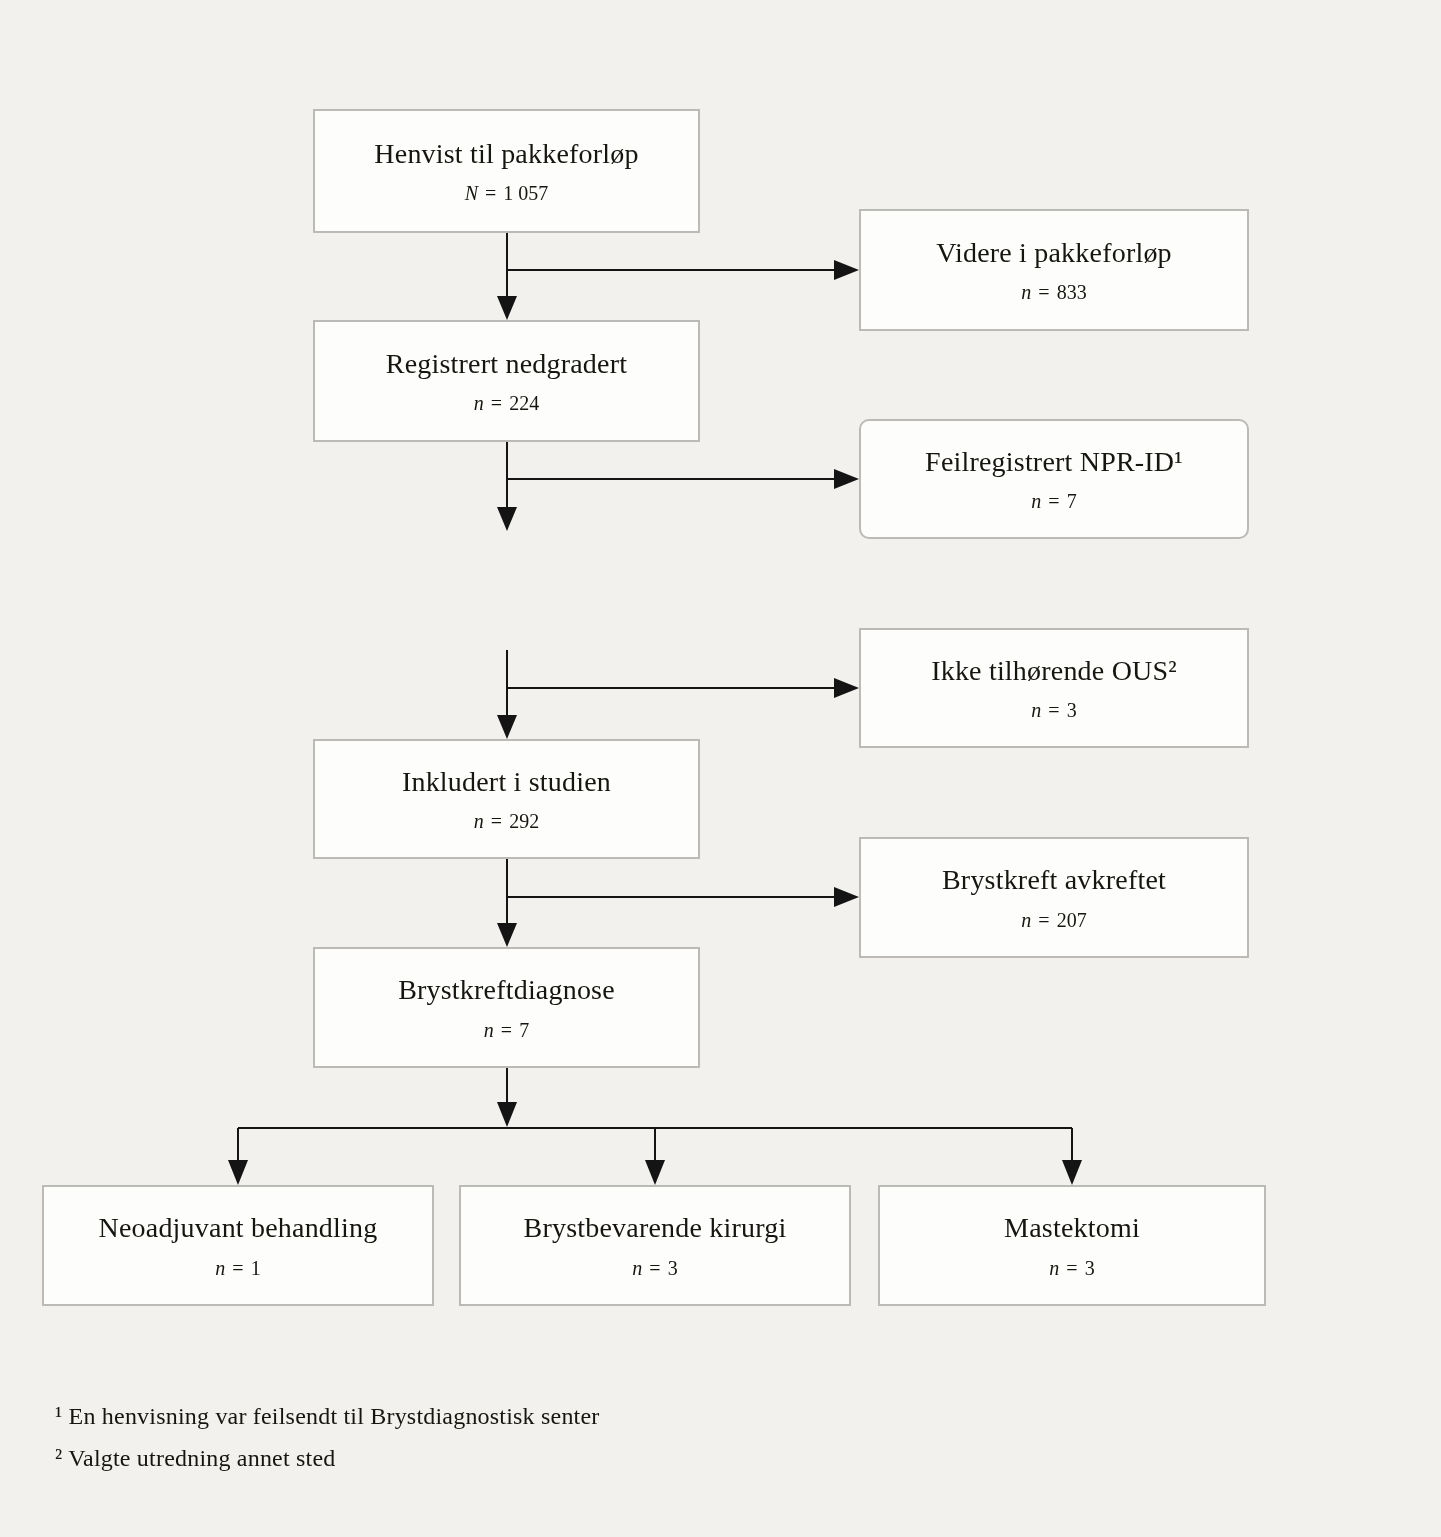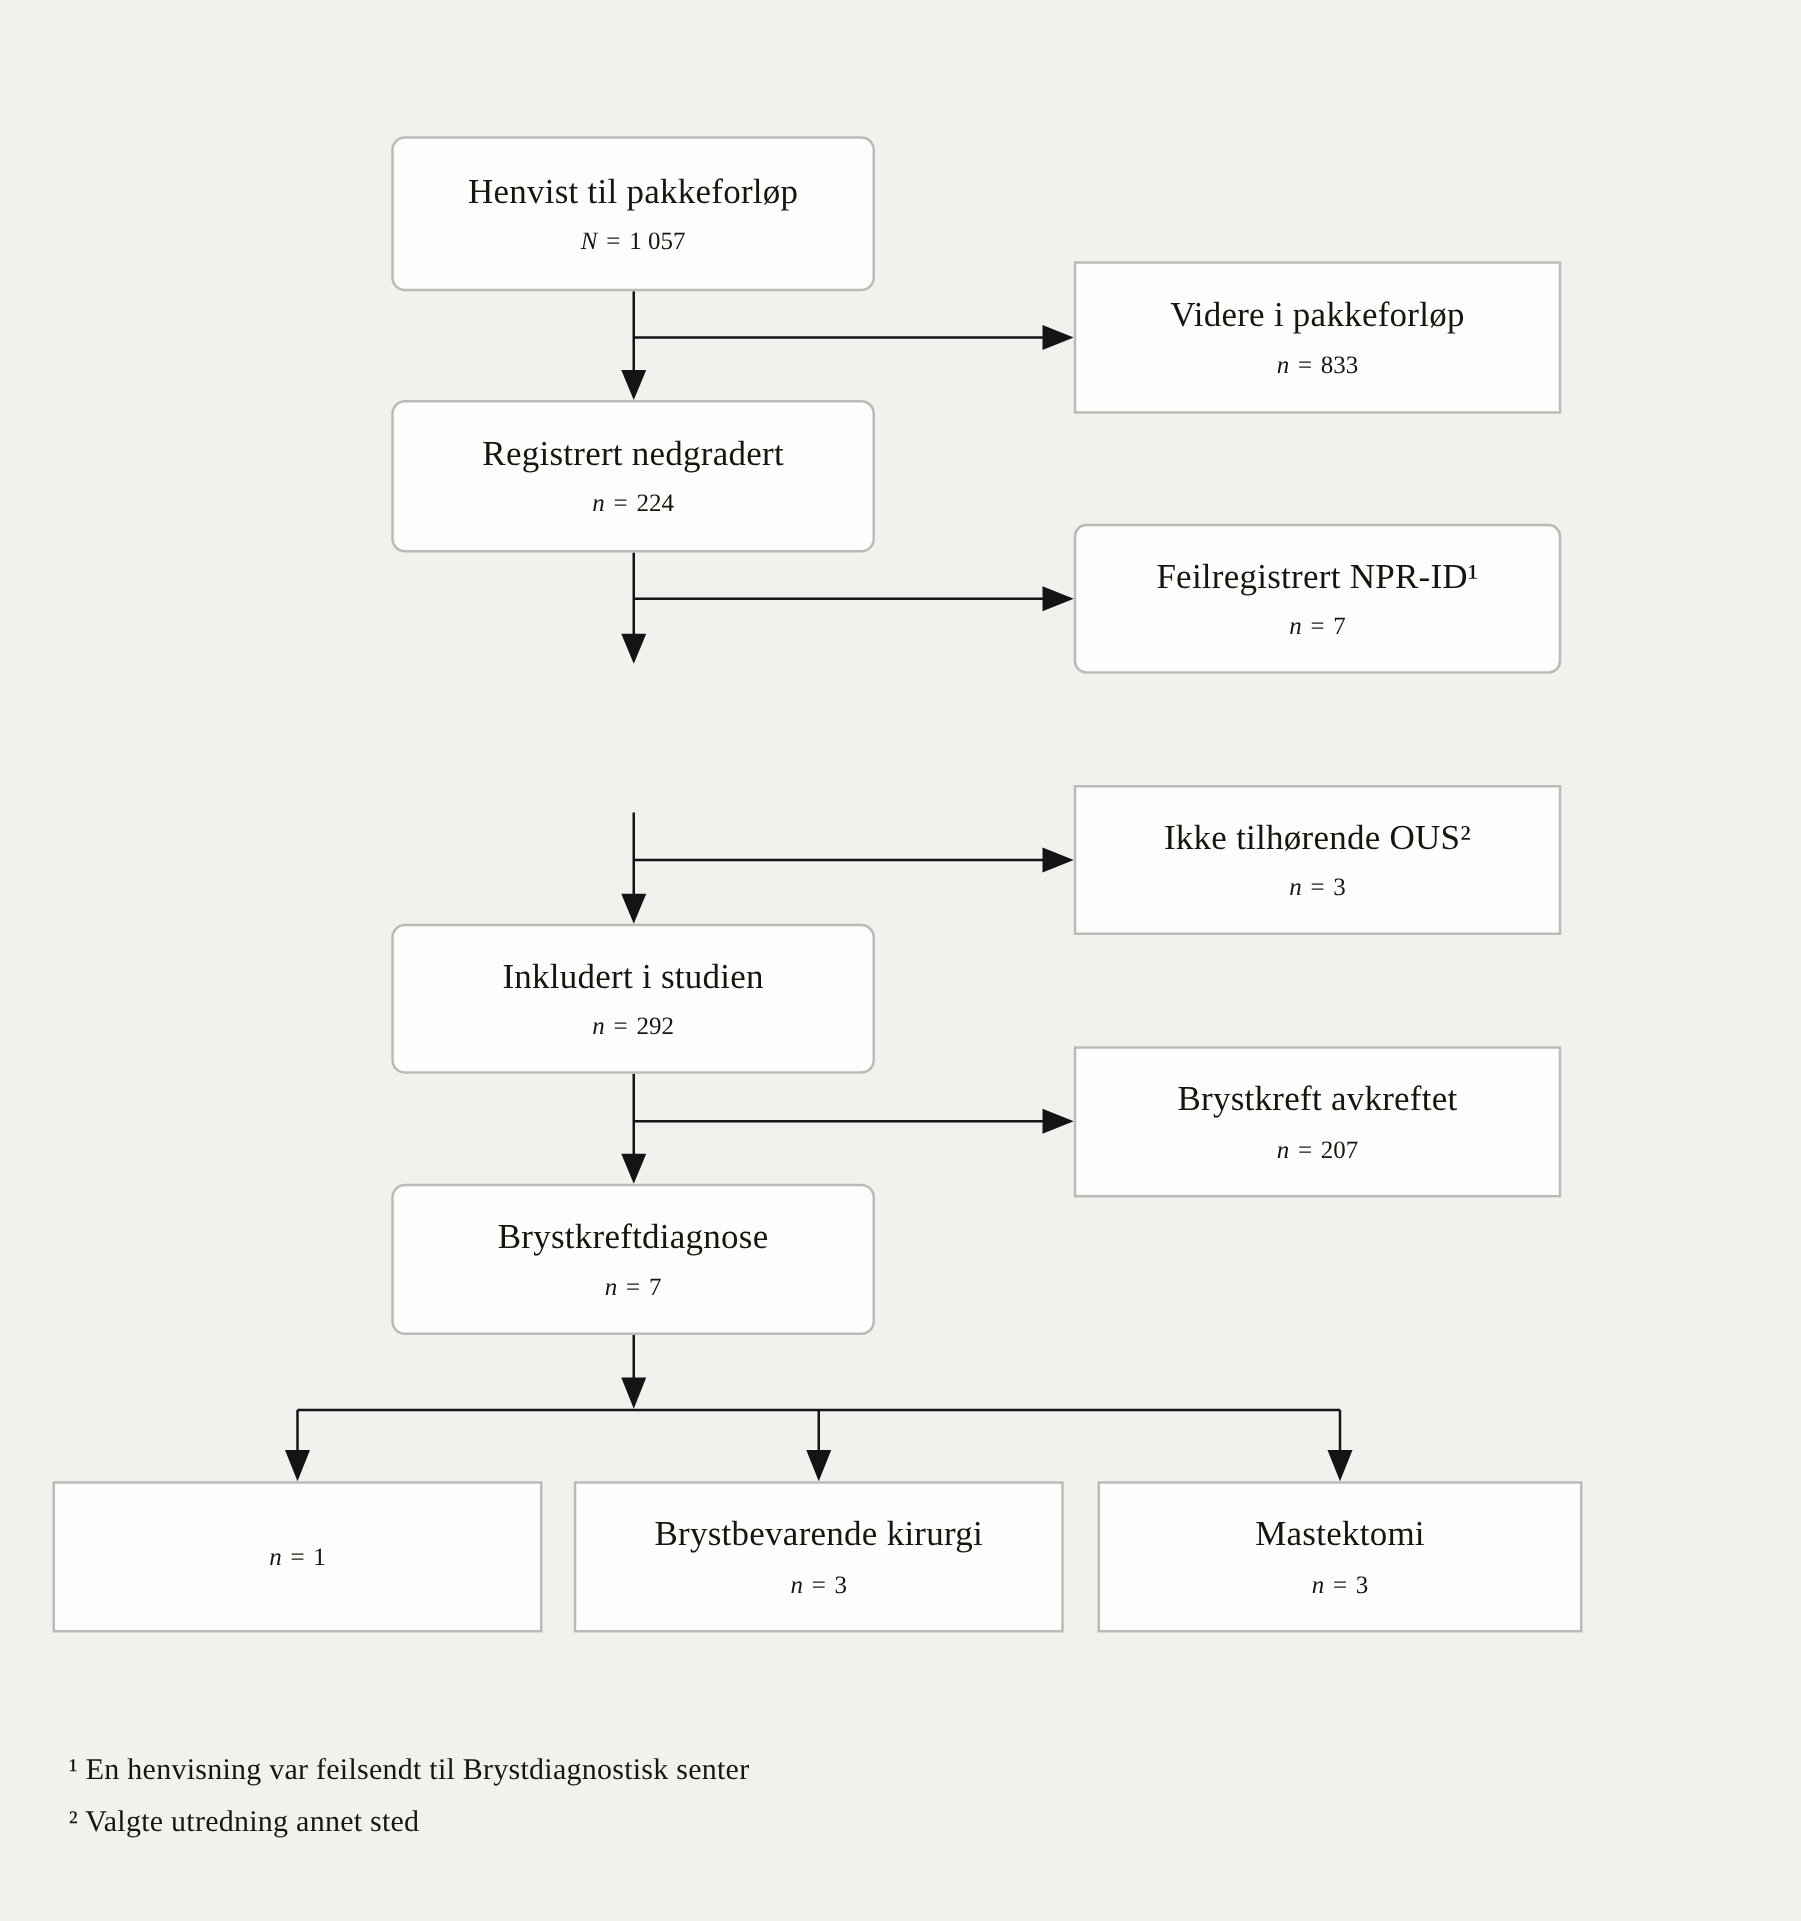--- a/index.html
+++ b/index.html
@@ -43,21 +43,21 @@
     font-family: Liberation Serif, serif;
   }
   .nline .var {
     font-style: italic;
     margin-right: 7px;
   }
   .nline .eq {
     margin-right: 7px;
   }
   
-  .b-main   { left: 313px; width: 387px; border-radius: 11px; }
+  .b-main   { left: 313px; width: 387px; }
   .b-main1  { top: 109px;  height: 124px; }
   .b-main2  { top: 320px;  height: 122px; }
   .b-main3  { top: 531px;  height: 119px; }
   .b-main4  { top: 739px;  height: 120px; }
   .b-main5  { top: 947px;  height: 121px; }
   
   .b-side   { left: 859px; width: 390px; }
   .b-side1  { top: 209px;  height: 122px; }
   .b-side2  { top: 419px;  height: 120px; border-radius: 10px; }
   .b-side3  { top: 628px;  height: 120px; }
@@ -162,20 +162,21 @@
     <div class="label">Ikke tilhørende OUS²</div>
     <div class="nline"><span class="var">n</span><span class="eq">=</span><span>3</span></div>
   </div>
 
   <div class="box b-side b-side4">
     <div class="label">Brystkreft avkreftet</div>
     <div class="nline"><span class="var">n</span><span class="eq">=</span><span>207</span></div>
   </div>
 
   <div class="box b-bot b-botA">
+    <div class="label">Neoadjuvant behandling</div>
     <div class="nline"><span class="var">n</span><span class="eq">=</span><span>1</span></div>
   </div>
 
   <div class="box b-bot b-botB">
     <div class="label">Brystbevarende kirurgi</div>
     <div class="nline"><span class="var">n</span><span class="eq">=</span><span>3</span></div>
   </div>
 
   <div class="box b-bot b-botC">
     <div class="label">Mastektomi</div>

